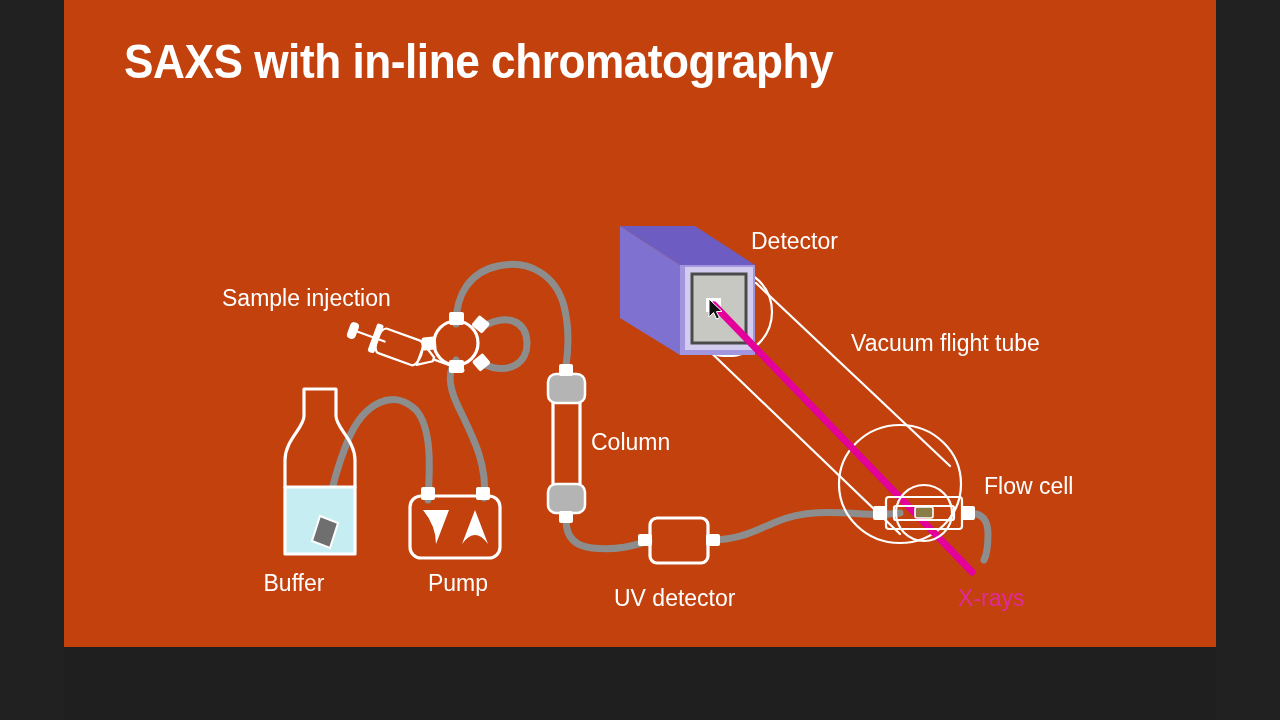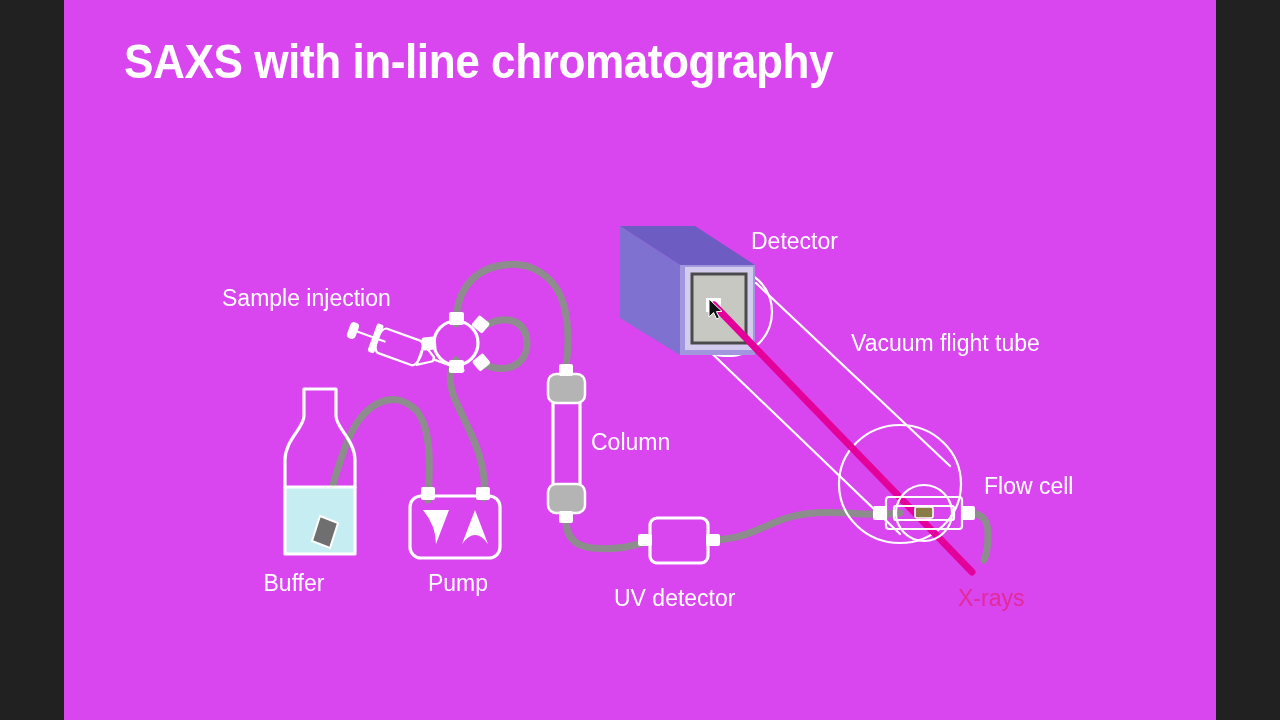--- a/index.html
+++ b/index.html
@@ -16,22 +16,22 @@
     width: 1280px;
     height: 720px;
     background: #1f1f1f;
     font-family: "Liberation Sans", sans-serif;
   }
   #slide {
     position: absolute;
     left: 64px;
     top: 0px;
     width: 1152px;
-    height: 720px;
-    background: #d946ef;
+    height: 647px;
+    background: #c2410c;
     overflow: hidden;
   }
   .letterbox {
     position: absolute;
     top: 0;
     width: 64px;
     height: 720px;
     background: #212121;
   }
   .letterbox.left  { left: 0; }

